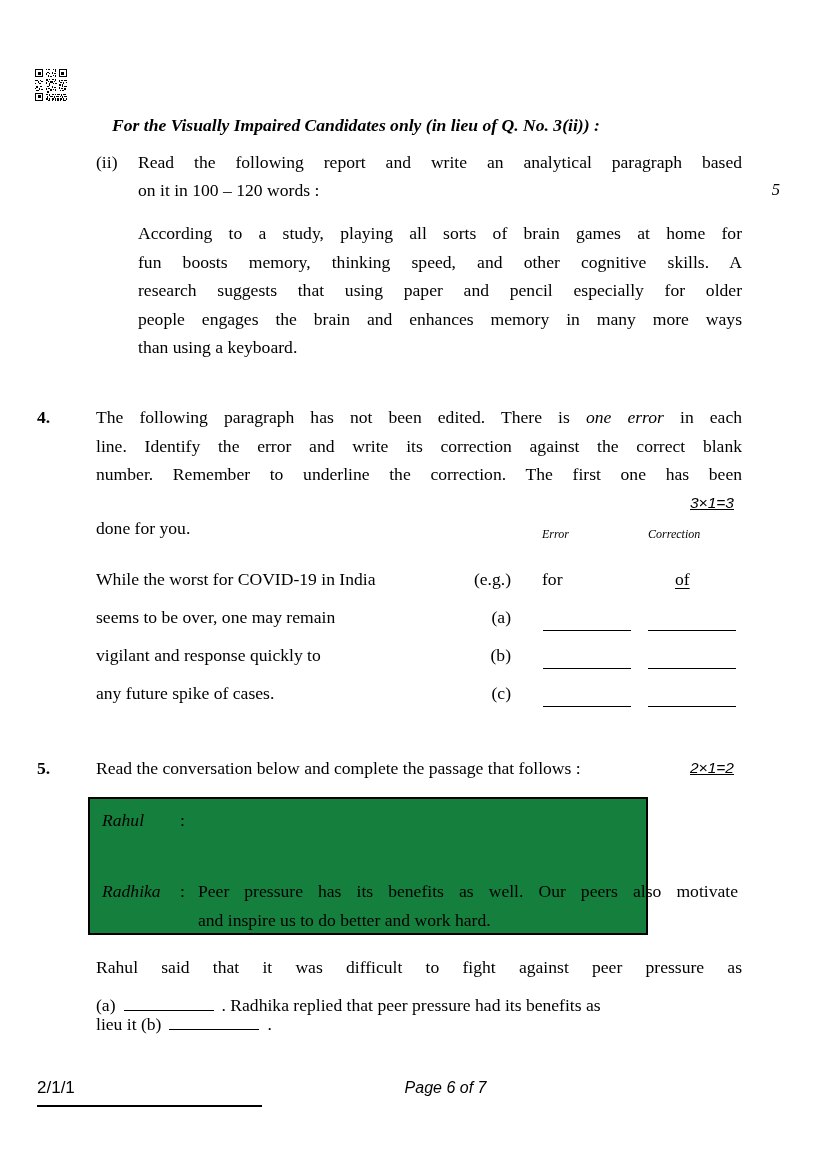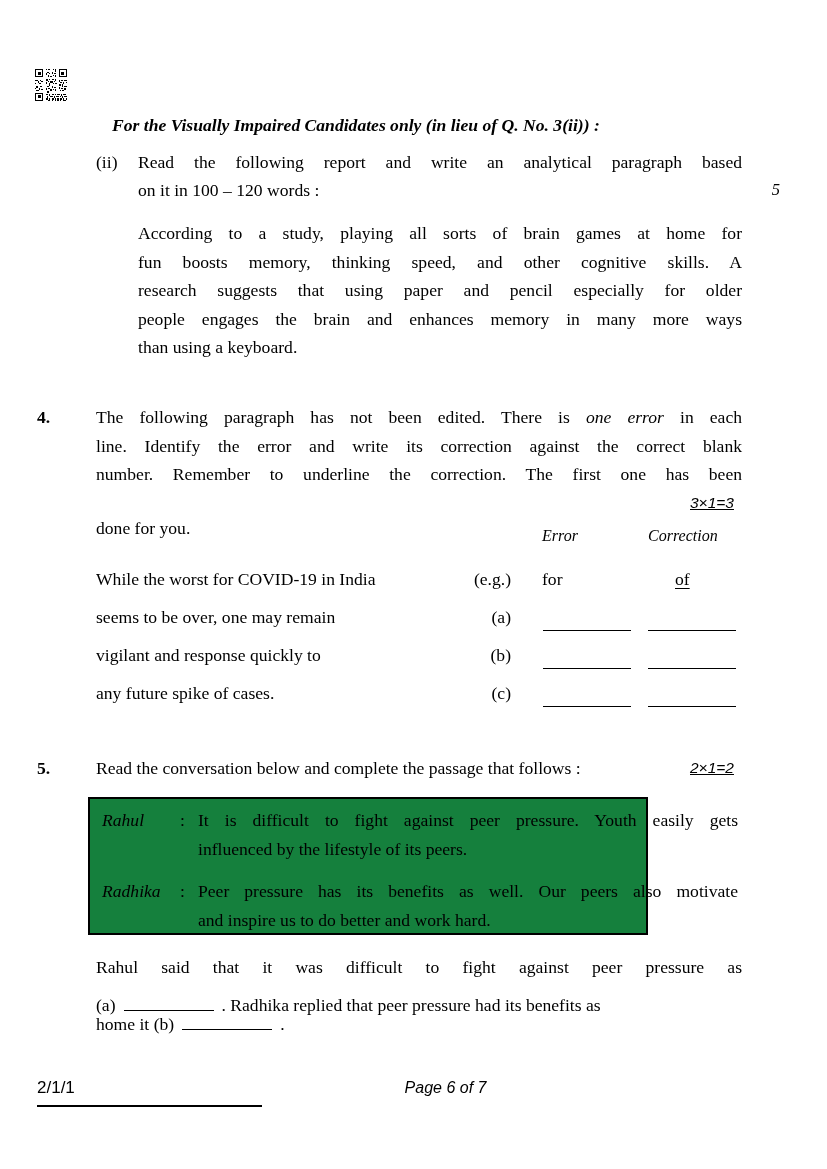--- a/index.html
+++ b/index.html
@@ -69,21 +69,21 @@
     line-height: 28.6px;
     text-align: left;
     text-decoration: underline;
   }
 
   
   .tbl { position: absolute; }
   .tbl-hdr {
     position: absolute;
     font-style: italic;
-    font-size: 16px;
+    font-size: 12px;
   }
   .tbl-sent {
     position: absolute;
     font-size: 17.6px;
     white-space: nowrap;
   }
   .tbl-lbl {
     position: absolute;
     font-size: 17.6px;
     width: 56px;
@@ -349,40 +349,36 @@
 
   <div class="num-left" style="left:37px; top:754px;">5.</div>
 
   <div class="txt" style="left:96px; top:754px;">Read the conversation below and complete the passage that follows :</div>
 
   <div class="marks-sans" style="left:690px; top:754px; width:90px;">2×1=2</div>
 
   <div class="convo-box">
     <div class="convo-name" style="left:12px; top:7px;">Rahul</div>
     <div class="convo-colon" style="left:90px; top:7px;">:</div>
-    <div class="convo-text" style="left:108px; top:7px; width:540px;">
-      <span class="l1">It is difficult to fight against peer pressure. Youth easily gets</span>
-      <span class="l2">influenced by the lifestyle of its peers.</span>
-    </div>
 
     <div class="convo-name" style="left:12px; top:78px;">Radhika</div>
     <div class="convo-colon" style="left:90px; top:78px;">:</div>
     <div class="convo-text" style="left:108px; top:78px; width:540px;">
       <span class="l1">Peer pressure has its benefits as well. Our peers also motivate</span>
       <span class="l2">and inspire us to do better and work hard.</span>
     </div>
   </div>
 
   <div class="blk" style="left:96px; top:953px; width:646px;">Rahul said that it was difficult to fight against peer pressure as</div>
 
   <div class="txt" style="left:96px; top:982px;margin-top:9px;">
     <span>(a)</span><span class="blank-inline" style="width:90px; margin:0 8px;"></span><span>. Radhika replied that peer pressure had its benefits as</span>
   </div>
 
   <div class="txt" style="left:96px; top:1010px;">
-    <span>home it (b)</span><span class="blank-inline" style="width:90px; margin:0 8px;"></span><span>.</span>
+    <span>lieu it (b)</span><span class="blank-inline" style="width:90px; margin:0 8px;"></span><span>.</span>
   </div>
 
   <div class="footer-code">2/1/1</div>
   <div class="footer-rule"></div>
   <div class="footer-page">Page 6 of 7</div>
 
 </div>
 
 </body></html>

